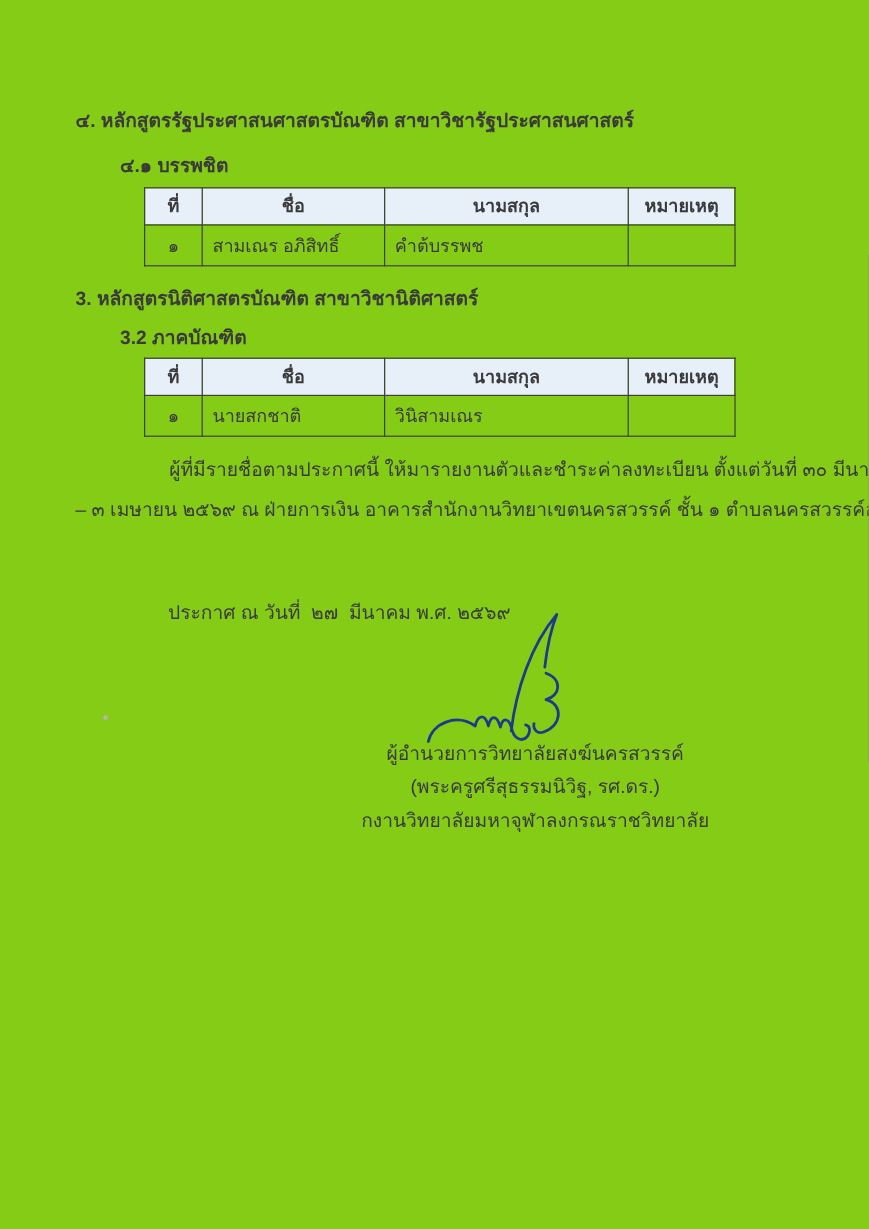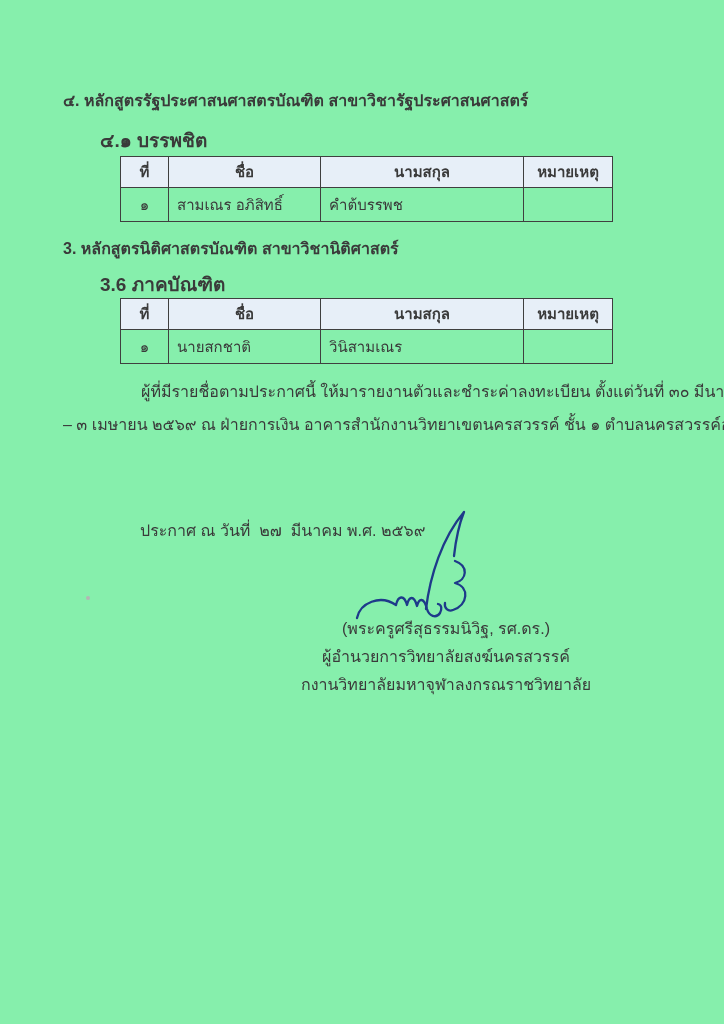--- a/index.html
+++ b/index.html
@@ -1,26 +1,26 @@
 <!DOCTYPE html>
 <html><head>
 <meta charset="utf-8">
 <style>
   html,body{margin:0;padding:0;background:#888;}
   .page{
     position:relative;
     width:724px;height:1024px;
-    background:#86efac;
+    background:#84cc16;
     font-family:"Liberation Sans","DejaVu Sans",sans-serif;
     color:#3a3a3a;
     overflow:hidden;
   }
   .abs{position:absolute;}
   .heading{font-weight:bold;font-size:16px;white-space:nowrap;}
-  .subheading{font-weight:bold;font-size:19px;white-space:nowrap;}
+  .subheading{font-weight:bold;font-size:16px;white-space:nowrap;}
   table.roster{
     border-collapse:collapse;
     table-layout:fixed;
     width:492px;
     font-size:15px;
   }
   table.roster th, table.roster td{
     border:1px solid #3f3f3f;
     padding:2px 8px;
     overflow:hidden;
@@ -29,21 +29,21 @@
   table.roster th{
     background:#e7eff8;
     font-weight:bold;
     text-align:center;
     height:26px;
   }
   table.roster td{height:29px;font-weight:normal;}
   td.c-no{text-align:center;}
   td.c-name, td.c-surname{text-align:left;}
   .bodyline{font-size:16px;white-space:pre;}
-  .dateline{font-size:16px;white-space:pre;margin-top:20px;}
+  .dateline{font-size:16px;white-space:pre;}
   .sig-block{
     width:310px;
     text-align:center;
     font-size:16px;
     line-height:28px;
   }
   .stray-dot{
     width:4px;height:4px;border-radius:50%;
     background:#b5b5b5;
   }
@@ -75,21 +75,21 @@
       <tr>
         <td class="c-no">๑</td>
         <td class="c-name">สามเณร อภิสิทธิ์</td>
         <td class="c-surname">คำต้บรรพช</td>
         <td class="c-note"></td>
       </tr>
     </tbody>
   </table>
 
   <div class="abs heading" style="left:63px;top:236px;">3. หลักสูตรนิติศาสตรบัณฑิต สาขาวิชานิติศาสตร์</div>
-  <div class="abs subheading" style="left:100px;top:269px;">3.6 ภาคบัณฑิต</div>
+  <div class="abs subheading" style="left:100px;top:269px;">3.2 ภาคบัณฑิต</div>
 
   <table class="roster abs" style="left:120px;top:298px;">
     <colgroup>
         <col style="width:48px">
         <col style="width:152px">
         <col style="width:203px">
         <col style="width:89px">
       </colgroup>
     <thead>
       <tr>
@@ -118,18 +118,18 @@
 
   <svg class="abs" style="left:352px;top:506px;" width="130" height="135" viewBox="0 0 130 135">
     <g fill="none" stroke="#1e3a8a" stroke-width="2.3" stroke-linecap="round" stroke-linejoin="round">
       <path d="M74,103 C78,70 90,32 112,6 C108,16 104,32 102,50"></path>
       <path d="M5,112 C8,97 28,88 44,99 C46,90 52,88 55,99 C57,90 62,89 65,100 C67,92 72,91 75,103 C77,110 84,113 88,107 C90,103 90,99 86,98"></path>
       <path d="M103,55 C117,60 115,74 103,77 C118,81 116,99 101,104 C96,106 92,102 93,97"></path>
     </g>
   </svg>
 
   <div class="abs sig-block" style="left:291px;top:615px;">
+    <div>ผู้อำนวยการวิทยาลัยสงฆ์นครสวรรค์</div>
     <div>(พระครูศรีสุธรรมนิวิฐ, รศ.ดร.)</div>
-    <div>ผู้อำนวยการวิทยาลัยสงฆ์นครสวรรค์</div>
     <div>กงานวิทยาลัยมหาจุฬาลงกรณราชวิทยาลัย</div>
   </div>
 
 </div>
 
 </body></html>

